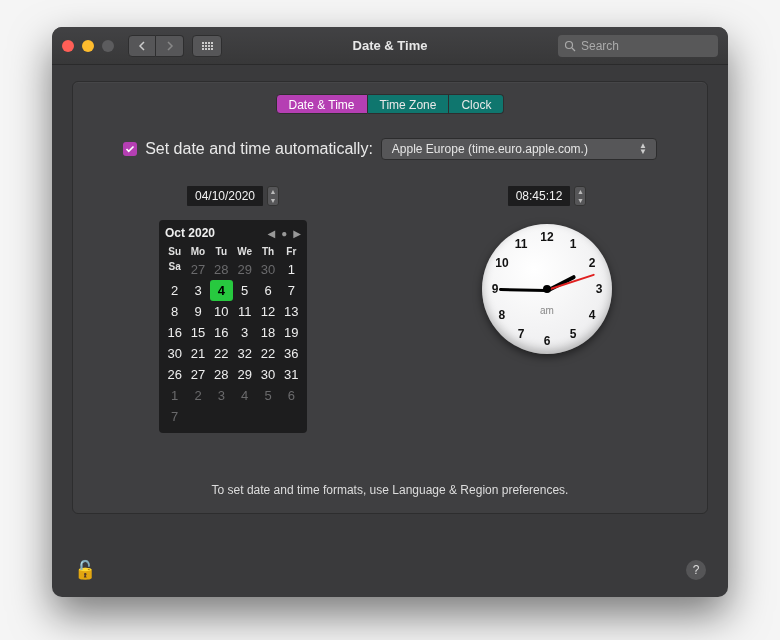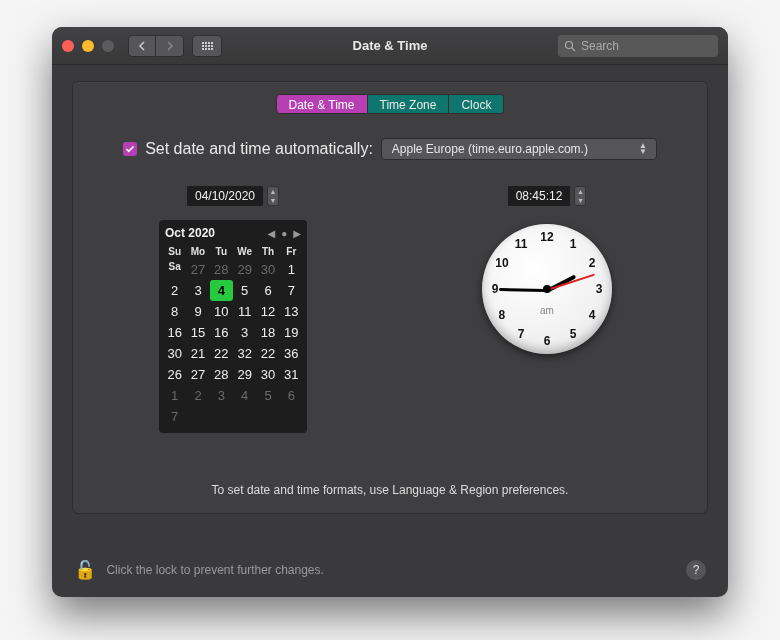--- a/index.html
+++ b/index.html
@@ -391,17 +391,16 @@
 
       <div class="footer">
         <span>To set date and time formats, use Language &amp; Region preferences.</span>
       </div>
 
     </div>
   </div>
 
   <div class="lockrow">
     <span class="lockicon">🔓</span>
-    <span>Click the lock to prevent further changes.</span>
     <div class="help">?</div>
   </div>
 
 </div>
 
 </body></html>

